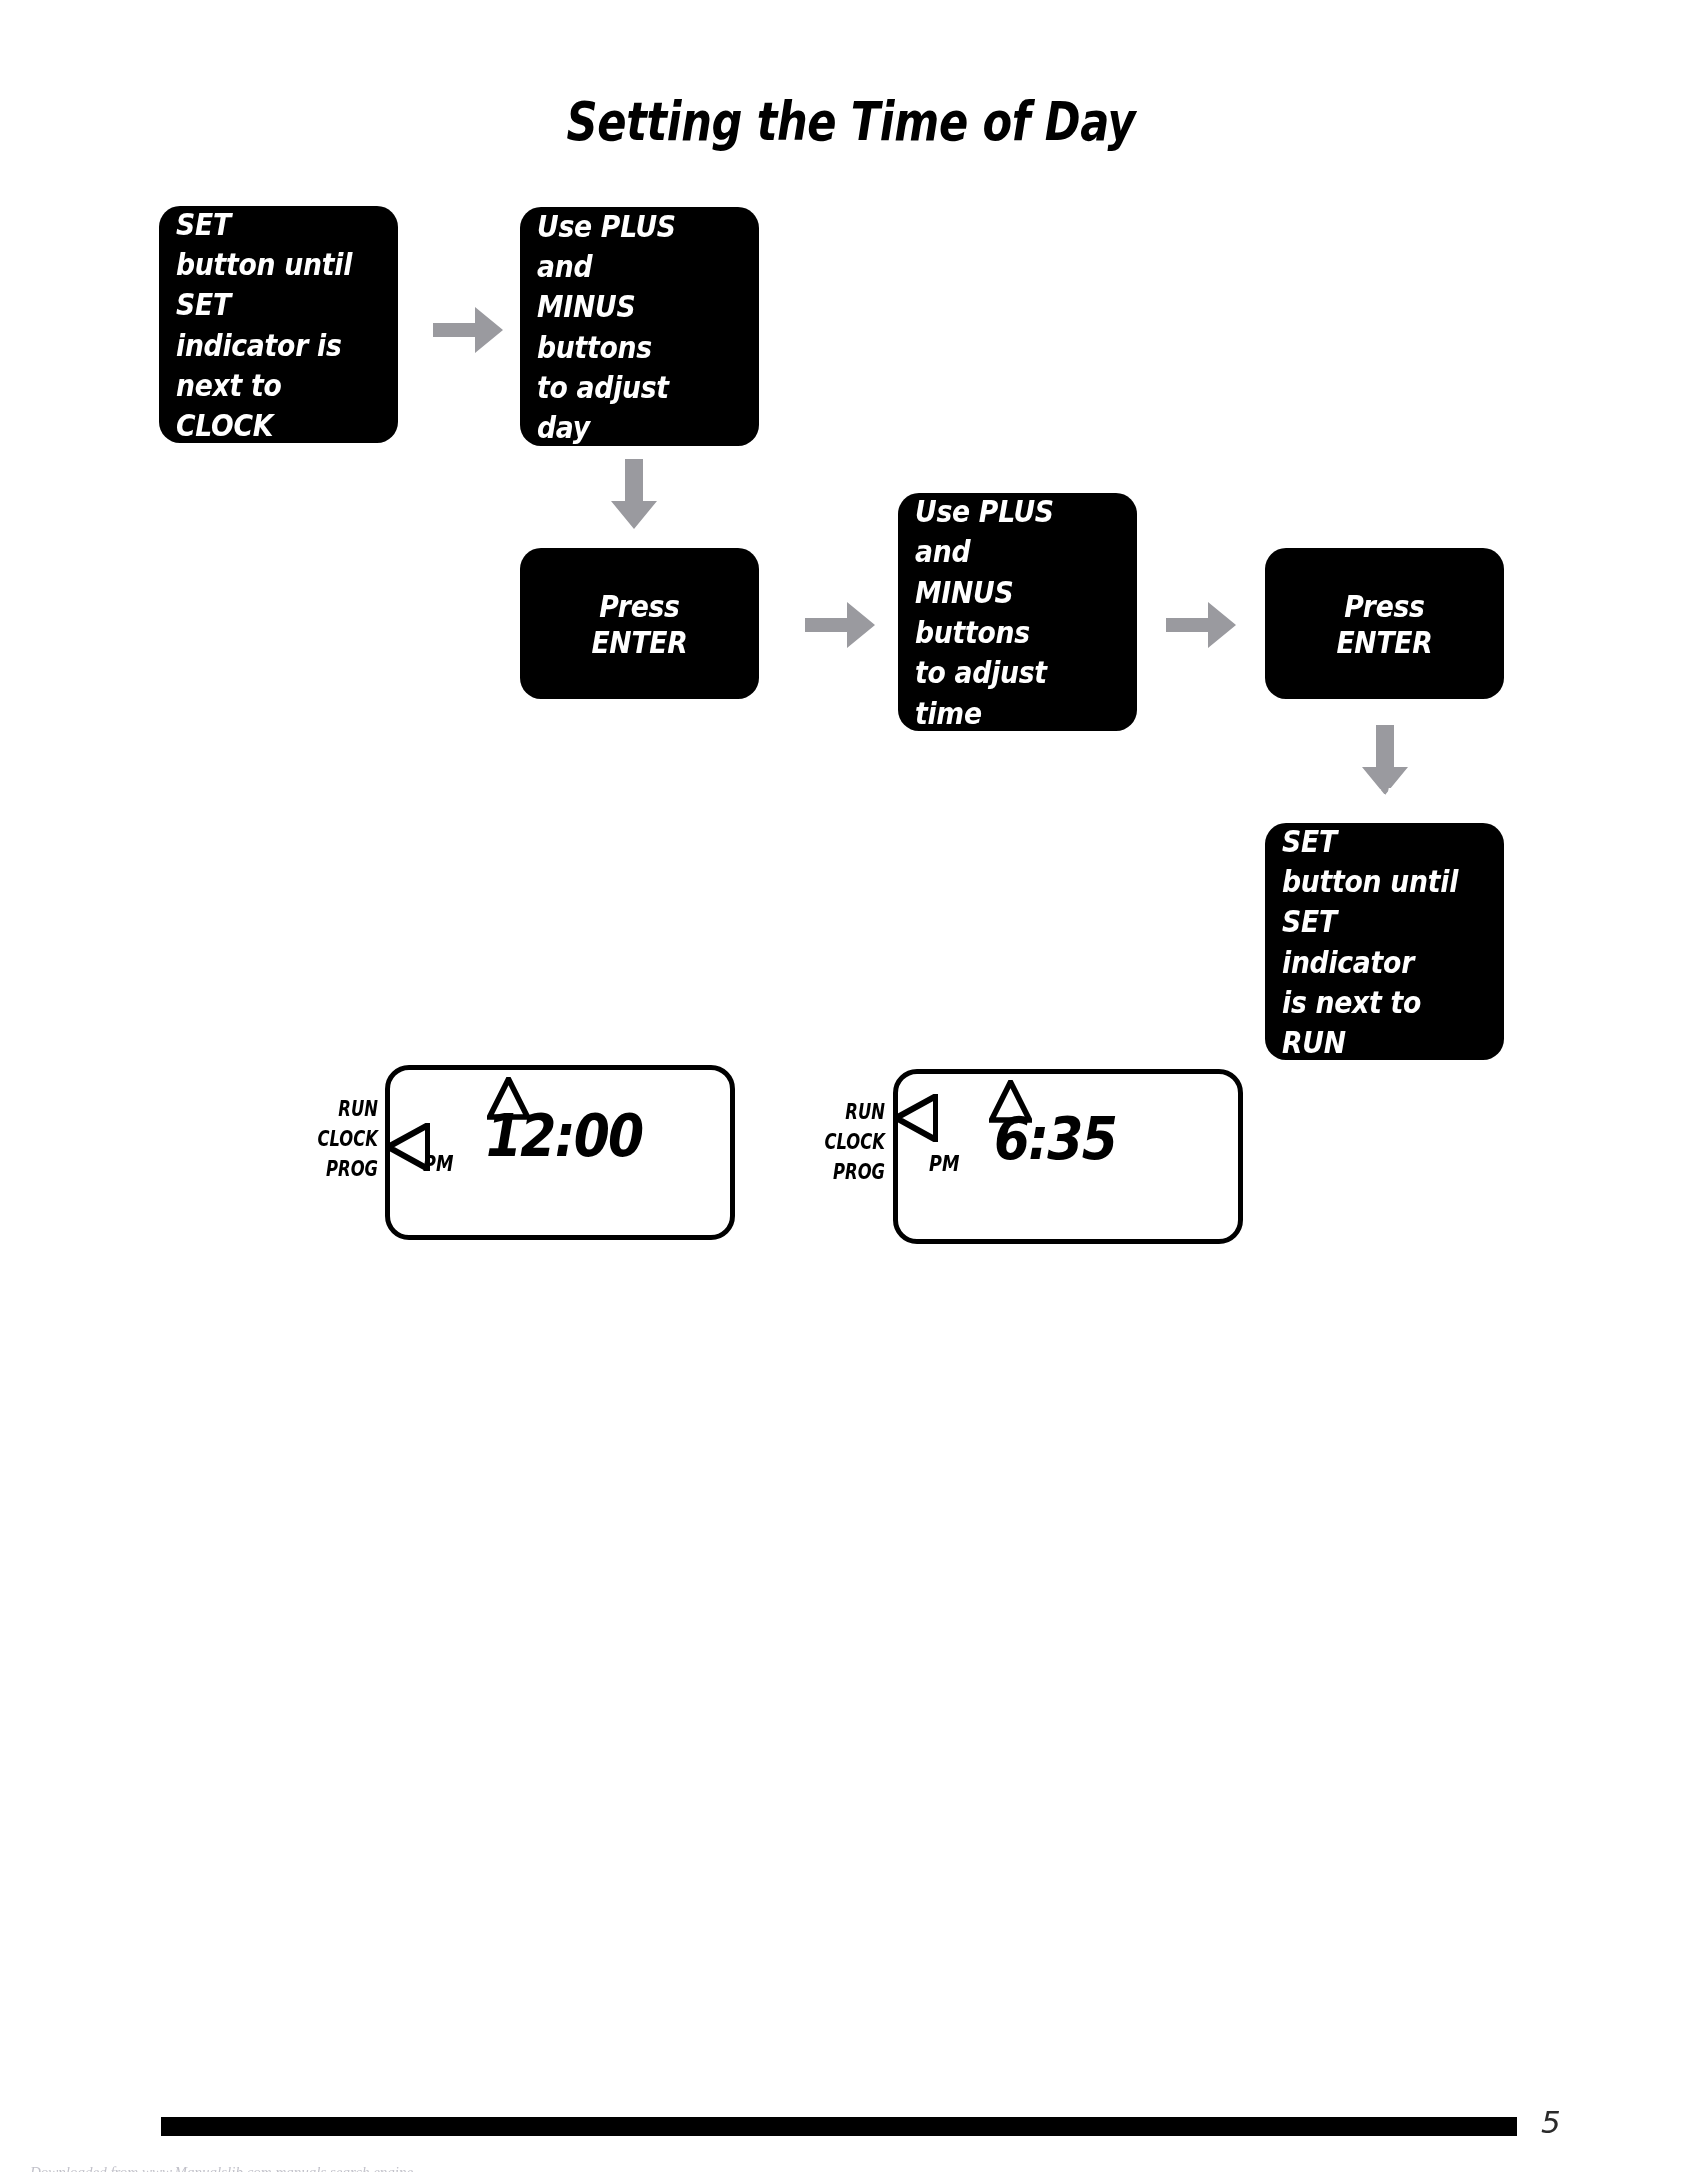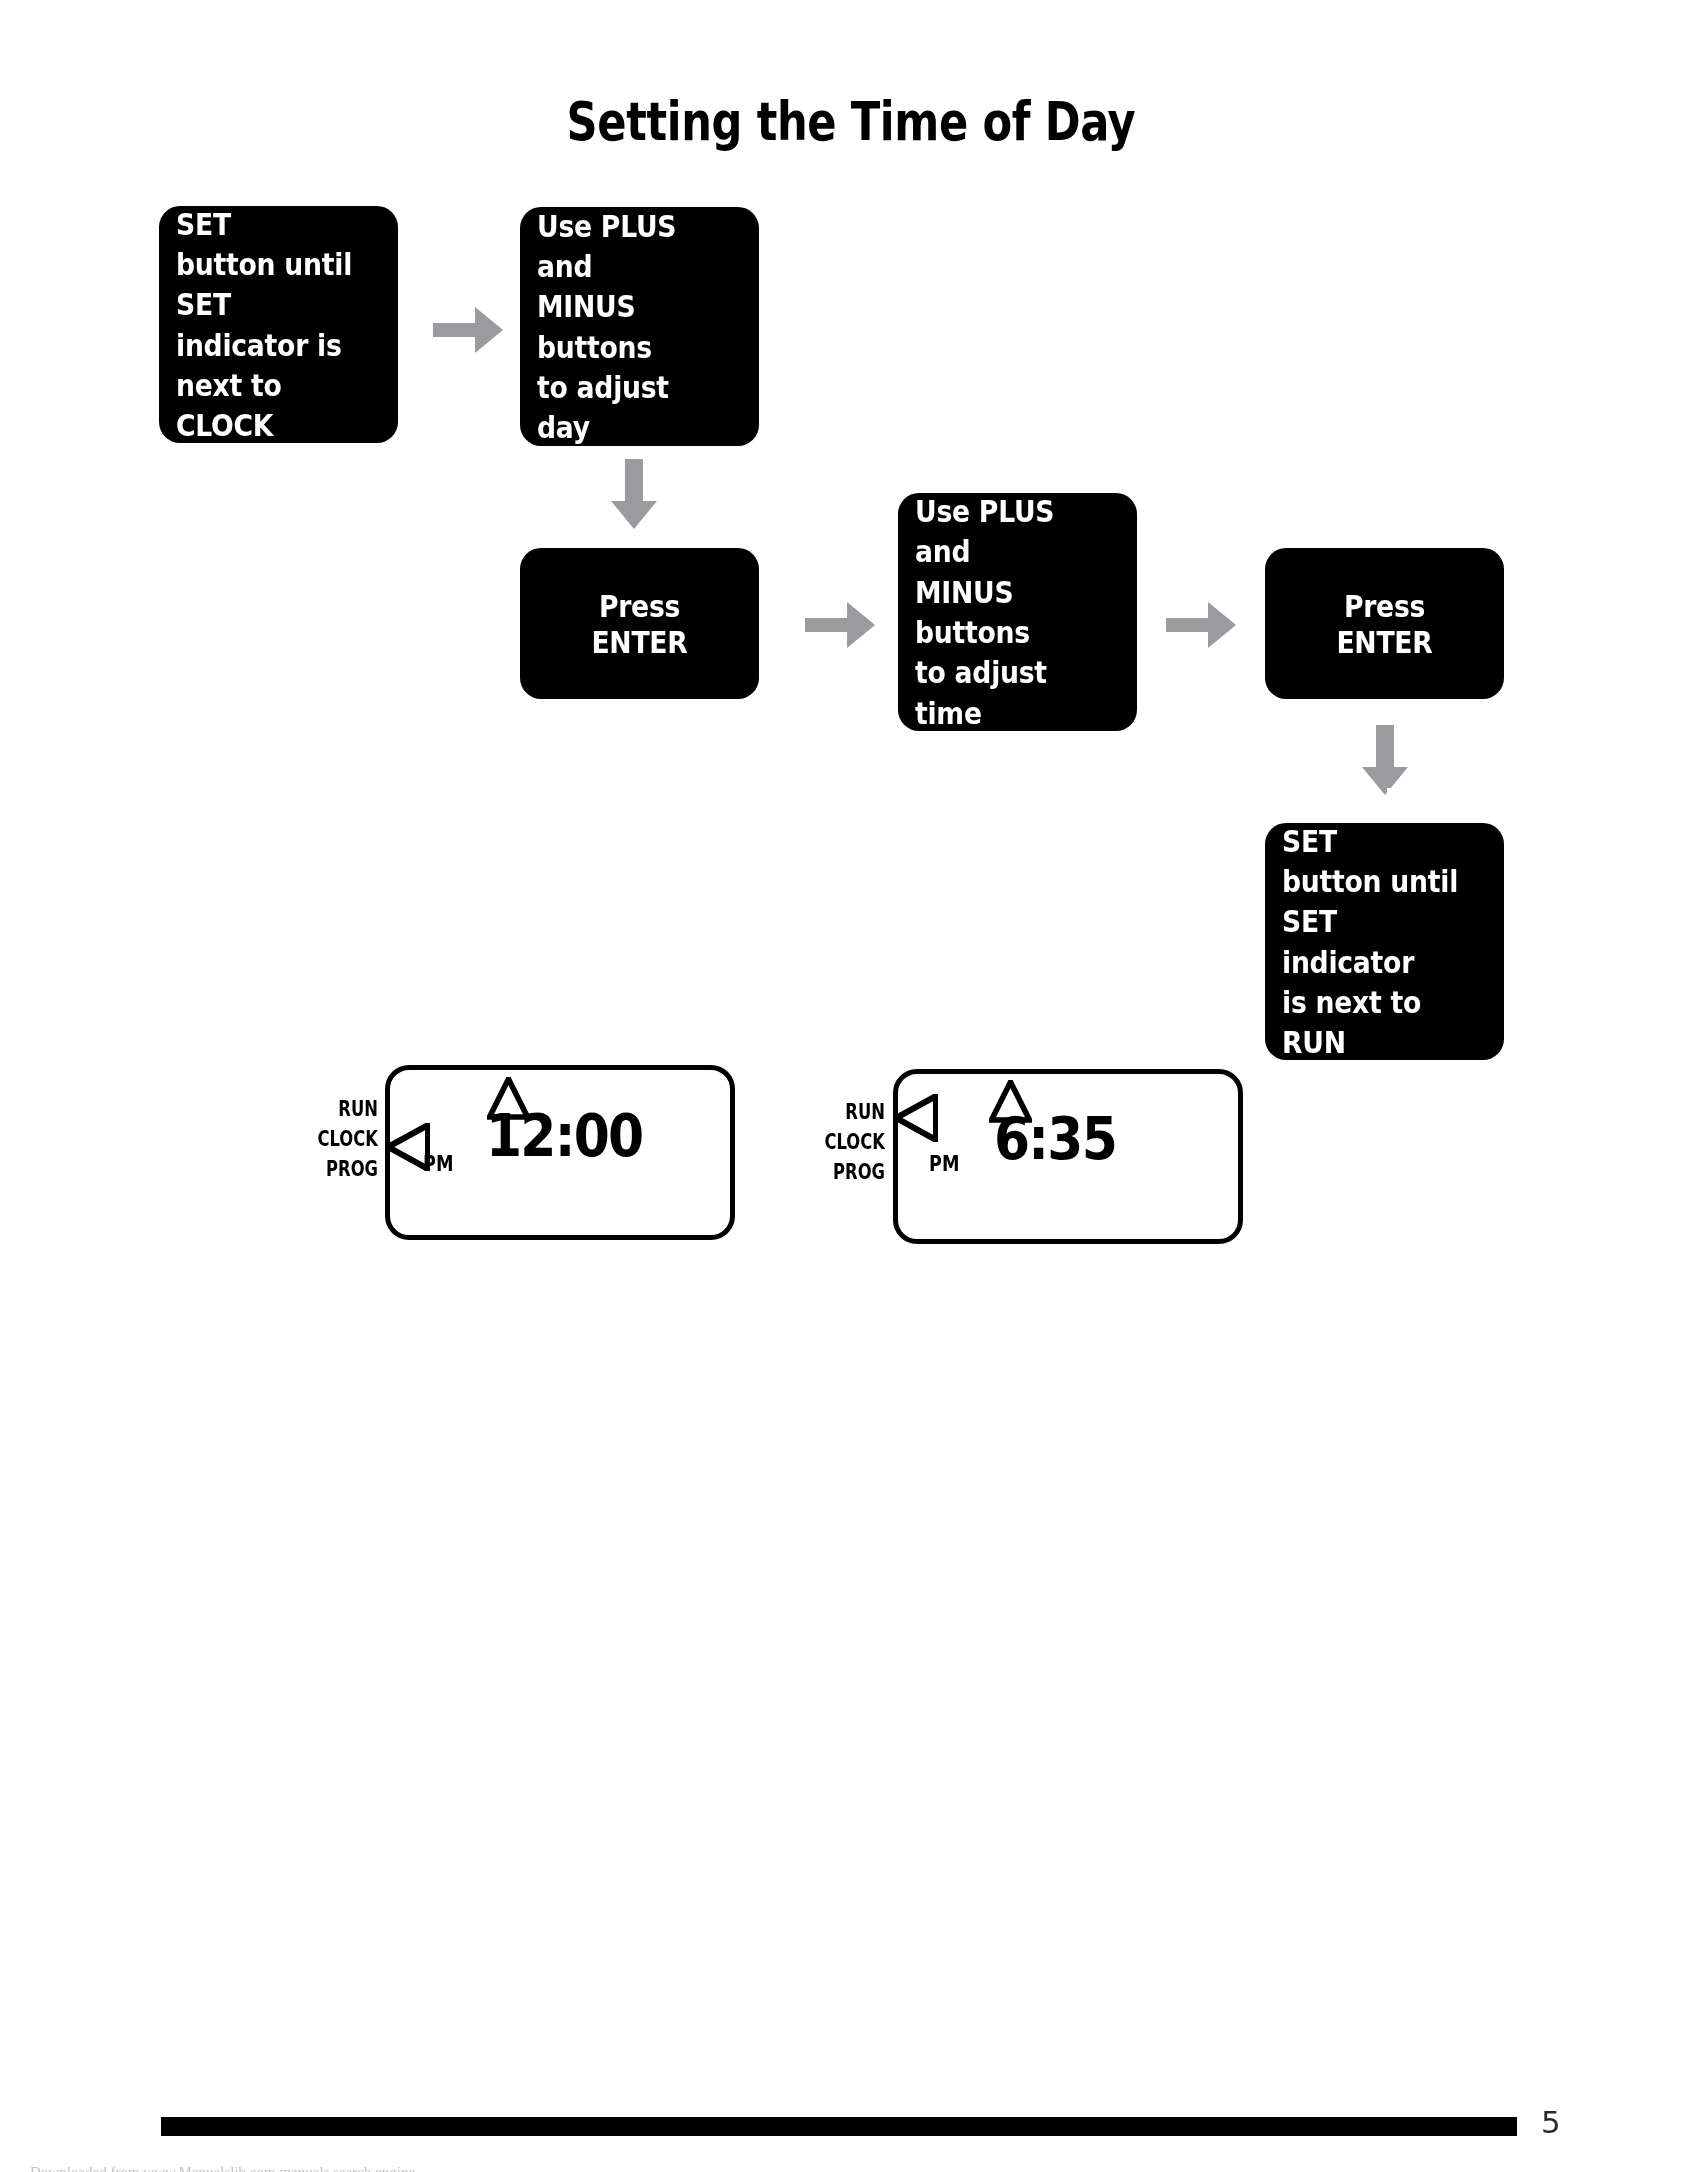--- a/index.html
+++ b/index.html
@@ -11,20 +11,21 @@
     width: 1702px;
     height: 2172px;
     position: relative;
     font-family: "Liberation Sans", sans-serif;
     overflow: hidden;
   }
   #page {
     position: absolute;
     inset: 0;
     background: #ffffff;
+    font-style: italic;
   }
 
   
   .page-title {
     position: absolute;
     left: 0;
     top: 90px;
     width: 1702px;
     text-align: center;
     font-family: "DejaVu Sans", sans-serif;

